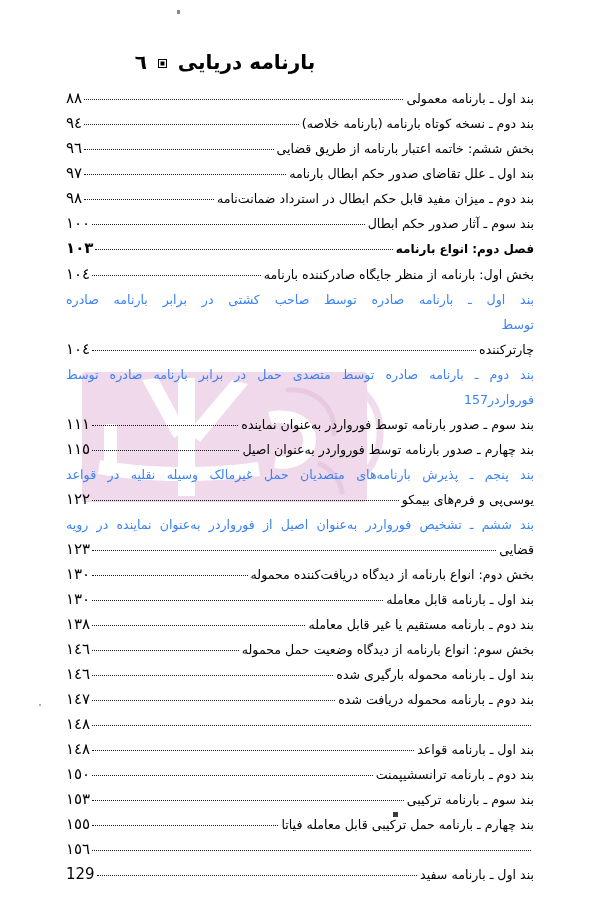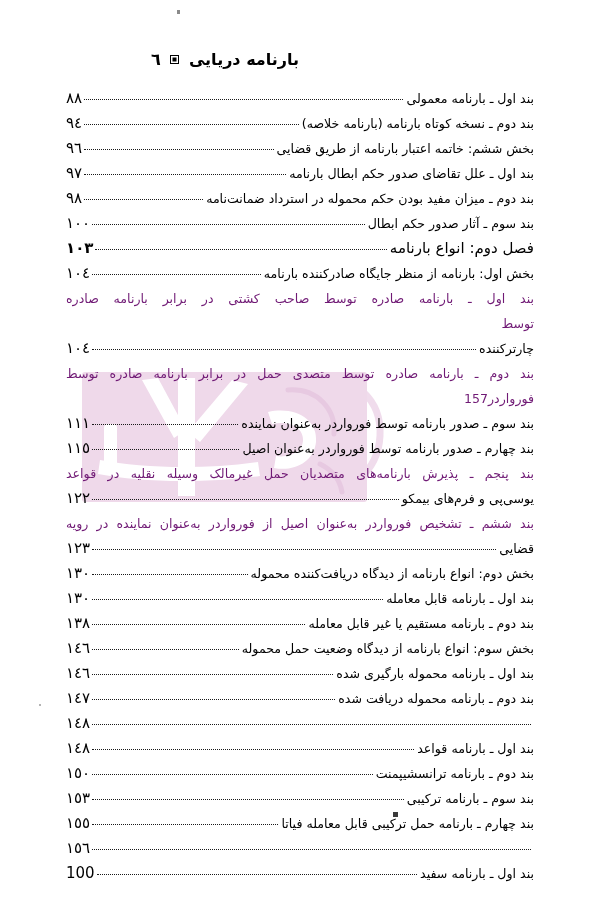--- a/index.html
+++ b/index.html
@@ -44,21 +44,21 @@
   .header{
     position:absolute;
     top:50px;
     left:0;right:0;
     text-align:center;
     z-index:3;
   }
   .header-inner{
     display:inline-block;
     direction:rtl;
-    font-size:16px;
+    font-size:20px;
     font-weight:bold;
     color:#000;
     letter-spacing:0;
     padding-right:150px;
   }
   .header-folio{font-weight:bold;}
   .header-sq{
     display:inline-block;
     width:7px;height:7px;
     border:1.5px solid #000;
@@ -80,21 +80,21 @@
   }
   .row{
     display:flex;
     align-items:baseline;
     direction:rtl;
     font-size:12.6px;
     line-height:25px;
     color:#000;
     white-space:nowrap;
   }
-  .row.bold .txt{font-weight:normal;font-size:15px;}
+  .row.bold .txt{font-weight:bold;font-size:12px;}
   .row.bold .folio{font-weight:bold;text-align:center;}
   .txt{flex:0 0 auto;}
   .leader{
     flex:1 1 auto;
     overflow:hidden;
     margin:0 3px 0 2px;
     position:relative;
     top:-3px;
     border-bottom:1.4px dotted #1a1a1a;
     min-width:10px;
@@ -102,21 +102,21 @@
   }
   .folio{flex:0 0 auto;font-size:15px;}
 
   
   .wrap-line{
     direction:rtl;
     text-align:justify;
     text-align-last:justify;
     font-size:12.6px;
     line-height:25px;
-    color:#701a75;
+    color:#3b82f6;
     word-spacing:0.02em;
   }
   .wrap-line.loose{word-spacing:0.55em;}
   .wrap-line.loose2{word-spacing:0.30em;}
 </style>
 </head>
 <body>
 
 <div class="page">
 
@@ -191,21 +191,21 @@
         <span class="txt">بخش ششم: خاتمه اعتبار بارنامه از طریق قضایی</span>
         <span class="leader"></span>
         <span class="folio">٩٦</span>
       </div>
       <div class="row">
         <span class="txt">بند اول ـ علل تقاضای صدور حکم ابطال بارنامه</span>
         <span class="leader"></span>
         <span class="folio">٩٧</span>
       </div>
       <div class="row">
-        <span class="txt">بند دوم ـ میزان مفید بودن حکم محموله در استرداد ضمانت‌نامه</span>
+        <span class="txt">بند دوم ـ میزان مفید قابل حکم ابطال در استرداد ضمانت‌نامه</span>
         <span class="leader"></span>
         <span class="folio">٩٨</span>
       </div>
       <div class="row">
         <span class="txt">بند سوم ـ آثار صدور حکم ابطال</span>
         <span class="leader"></span>
         <span class="folio">١٠٠</span>
       </div>
       <div class="row bold">
         <span class="txt">فصل دوم: انواع بارنامه</span>
@@ -300,21 +300,21 @@
         <span class="leader"></span>
         <span class="folio">١٥٥</span>
       </div>
       <div class="row">
         <span class="leader"></span>
         <span class="folio">١٥٦</span>
       </div>
       <div class="row">
         <span class="txt">بند اول ـ بارنامه سفید</span>
         <span class="leader"></span>
-        <span class="folio">100</span>
+        <span class="folio">129</span>
       </div>
     </div>
 
   <div class="speck" id="speck-top"></div>
   <div class="speck" id="speck-bottom"></div>
   <div class="speck" id="speck-left"></div>
 
 </div>
 
 </body></html>

